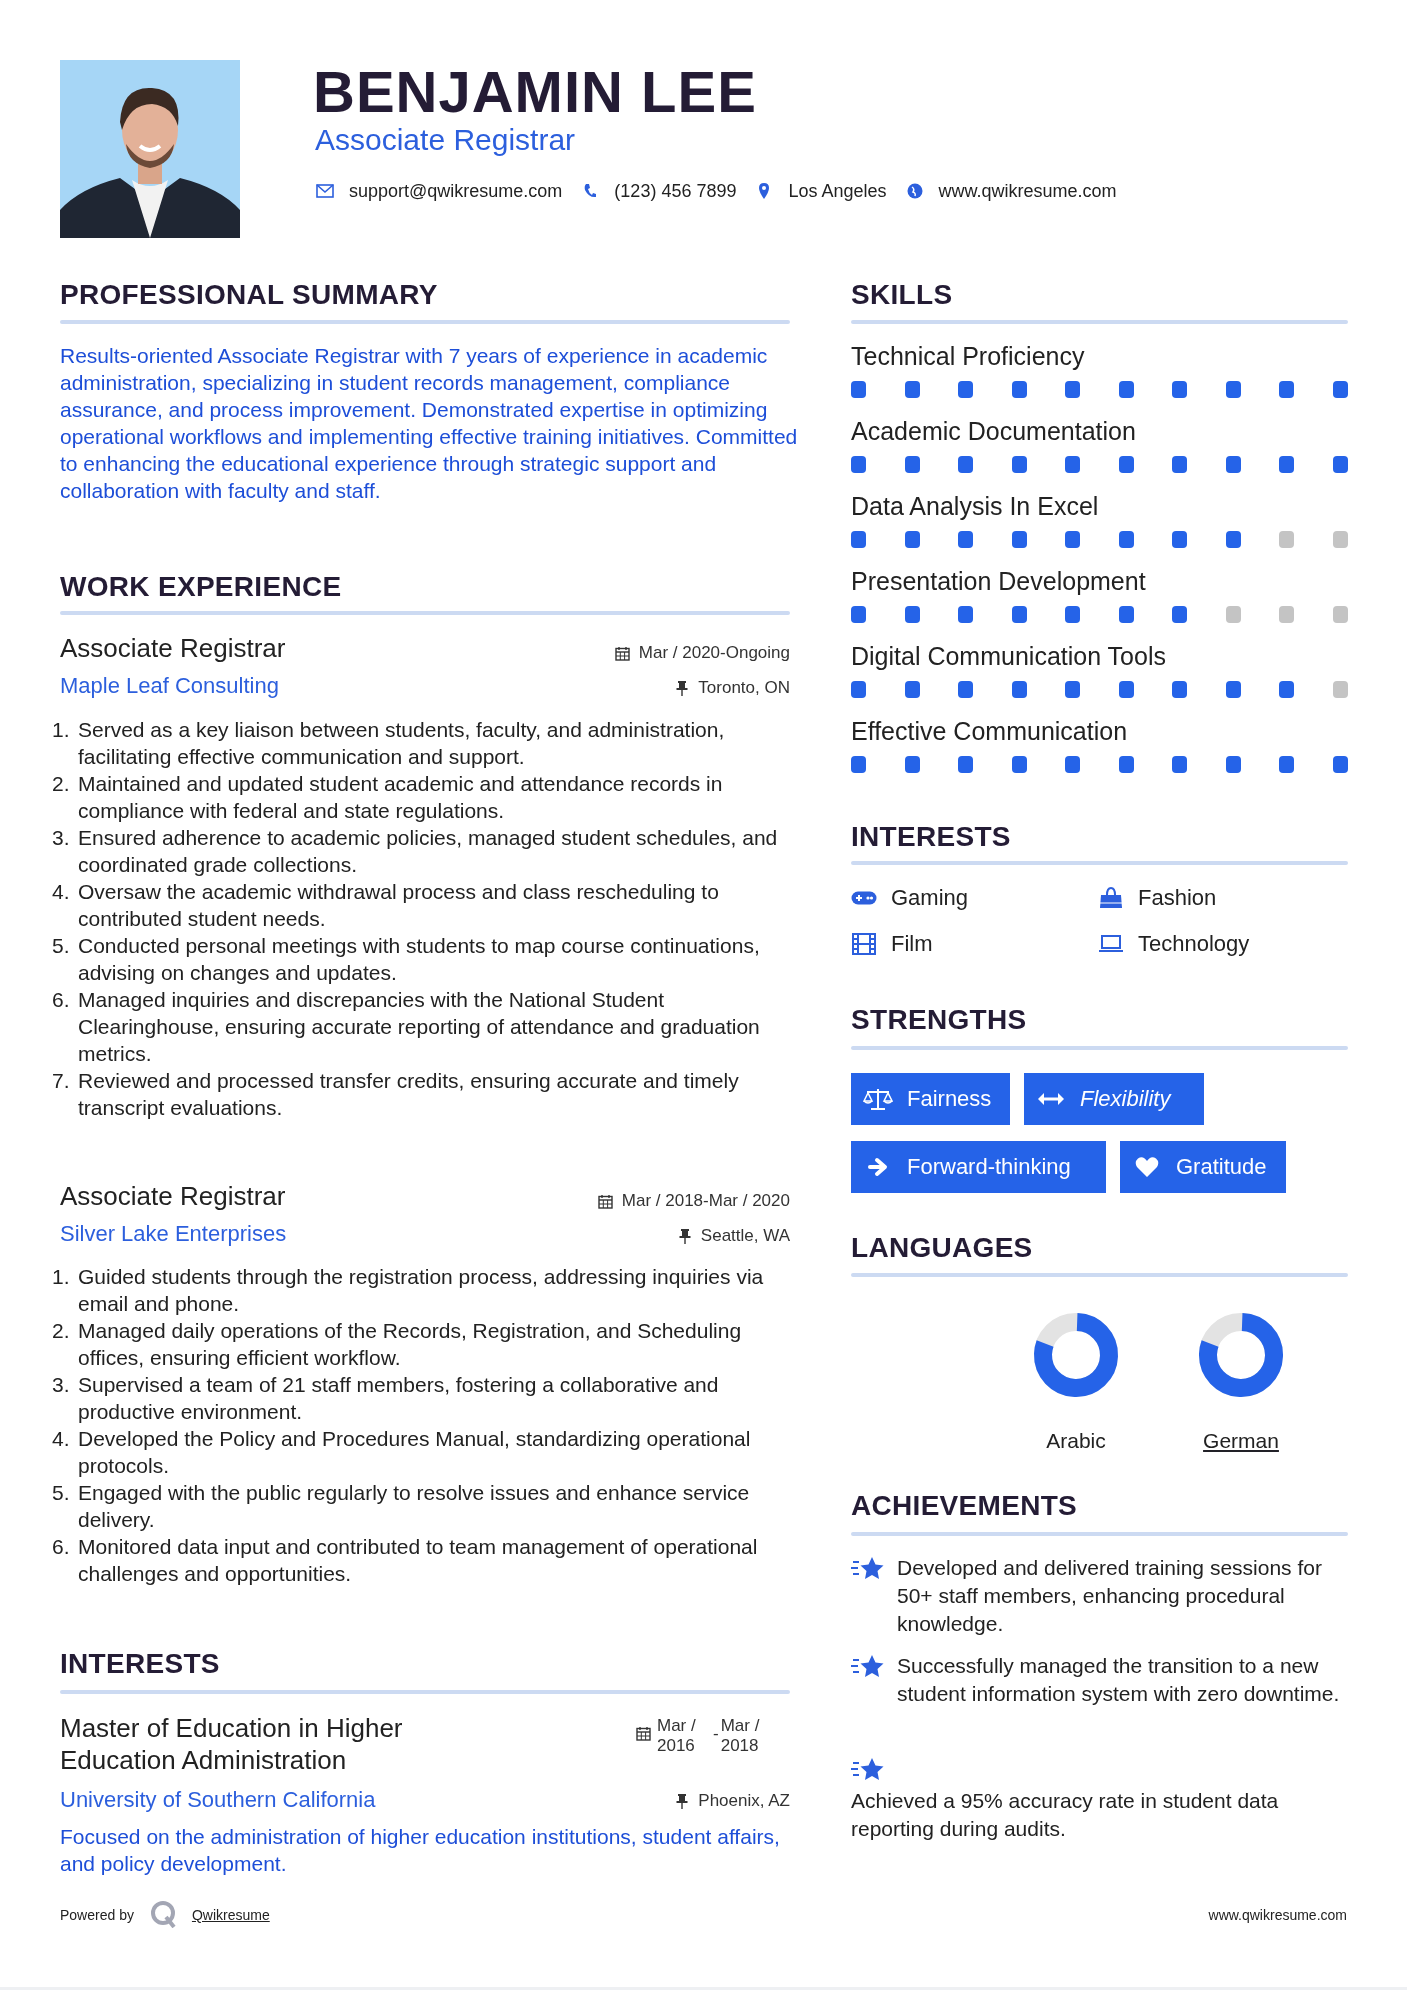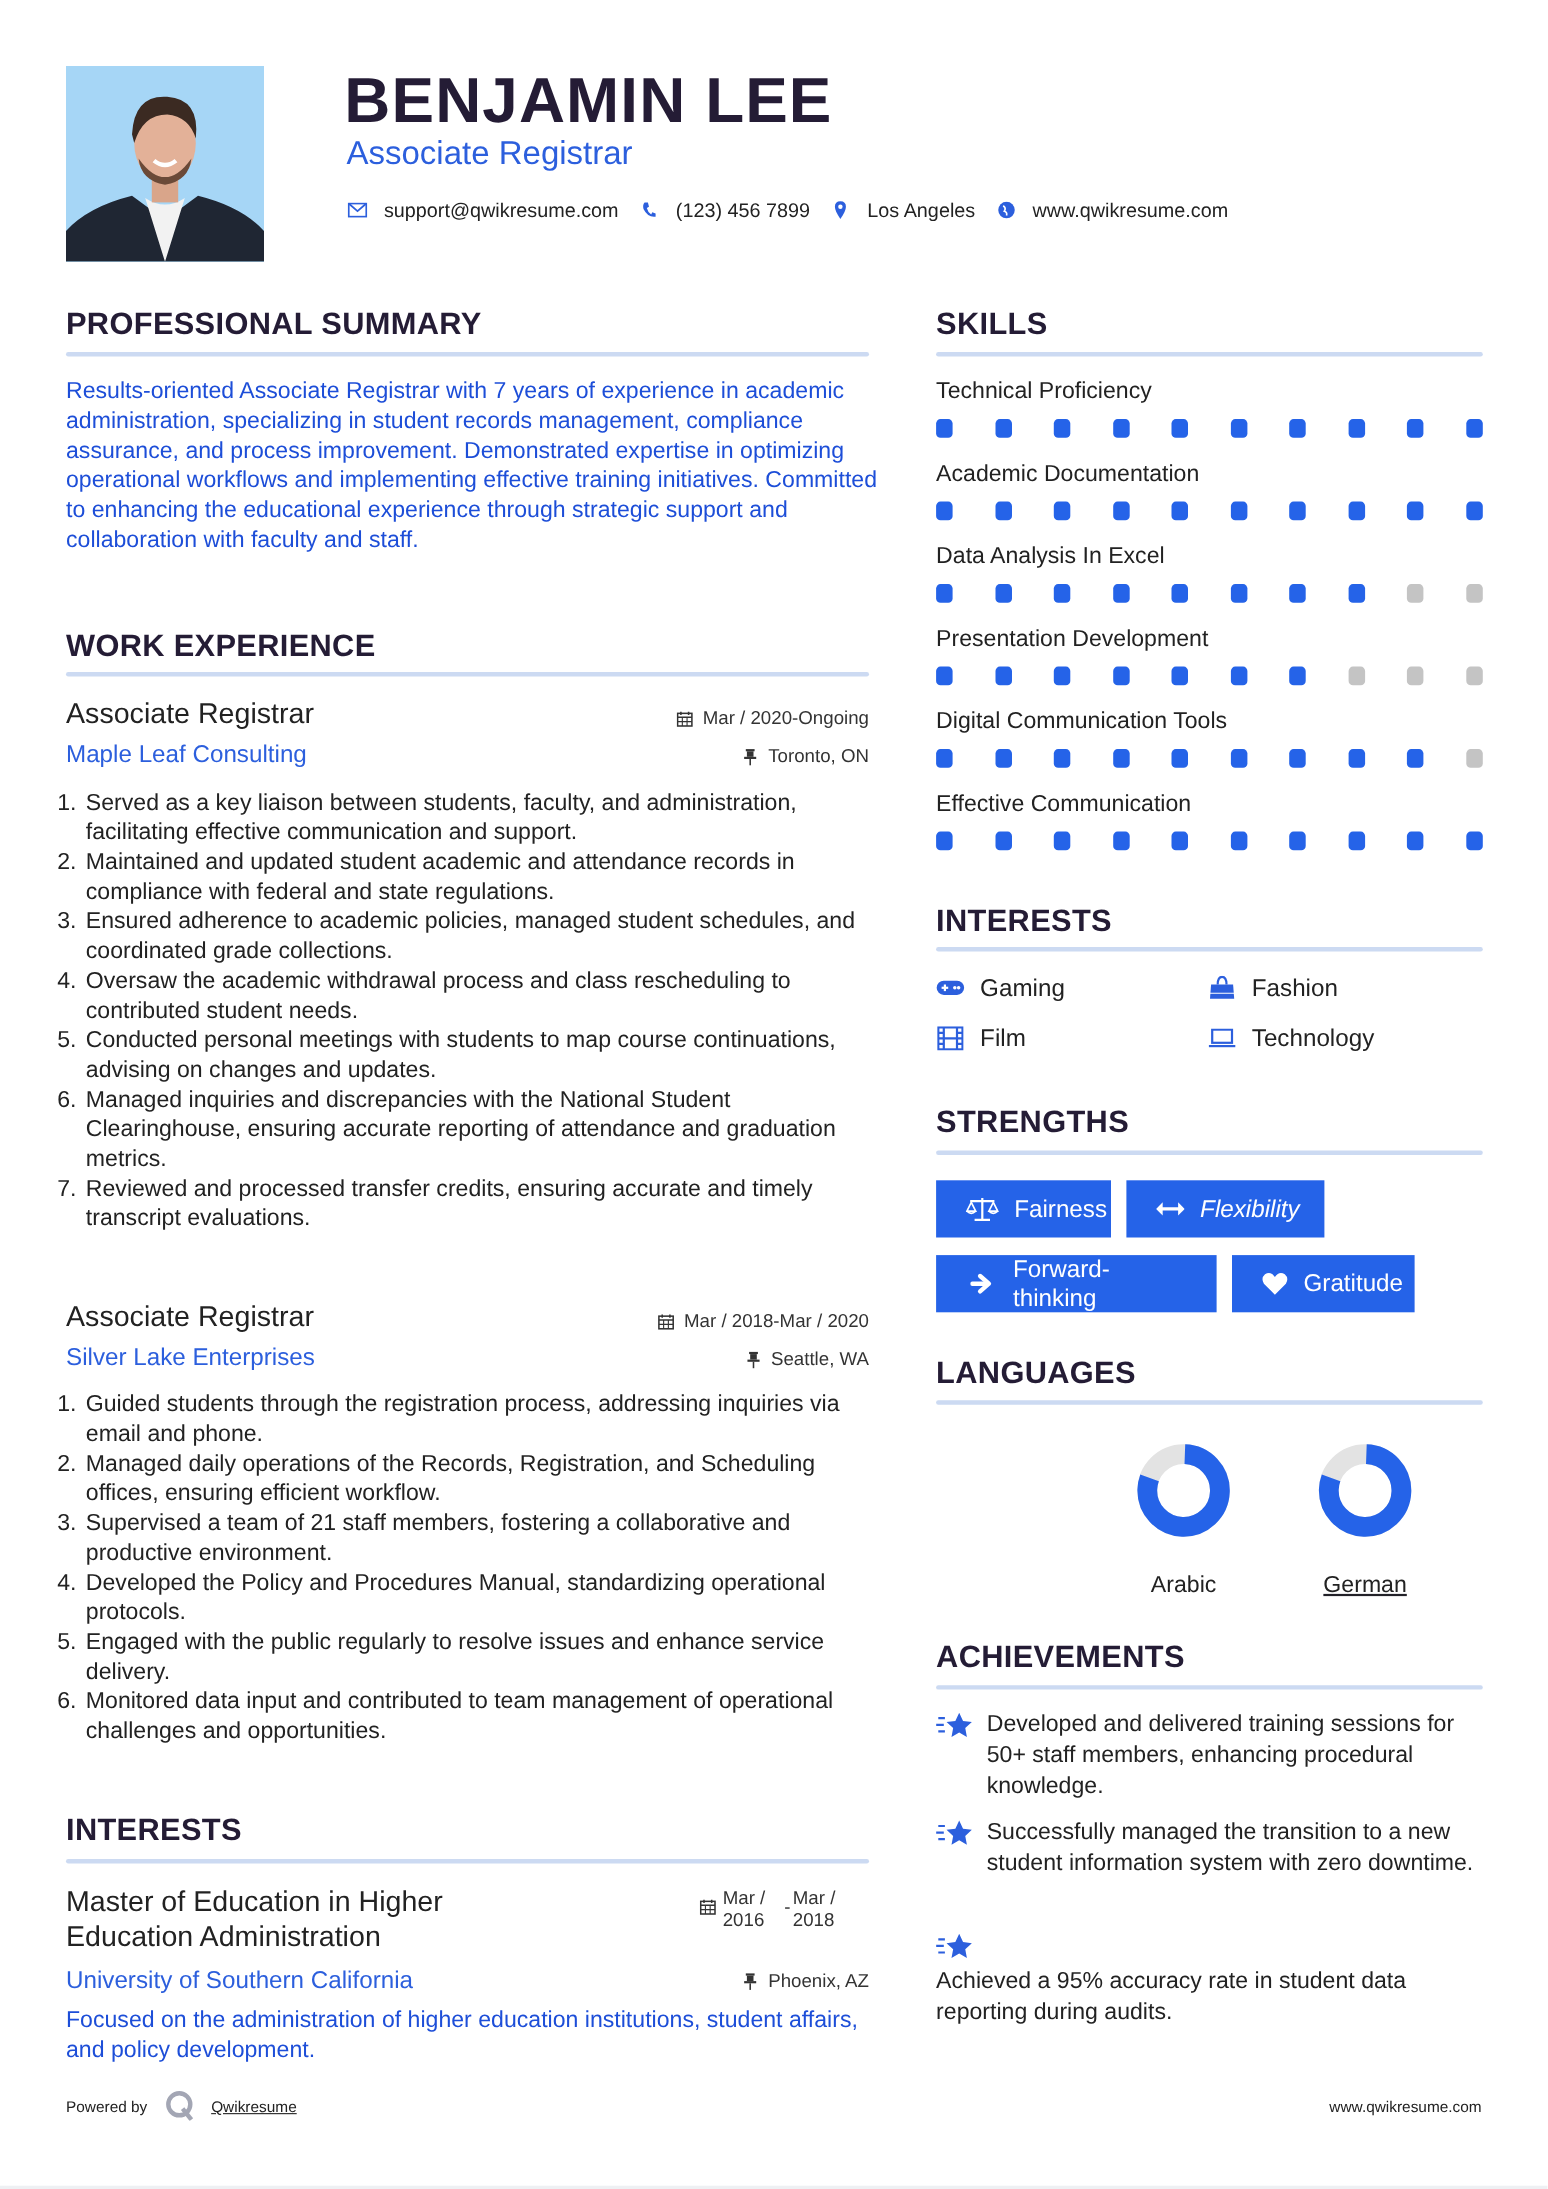--- a/index.html
+++ b/index.html
@@ -24,31 +24,31 @@
   .role { position: absolute; font-size: 26px; color: #222; line-height: 32px; }
   .company { position: absolute; font-size: 22px; color: #2c5fdd; line-height: 28px; }
   .meta { position: absolute; font-size: 17px; color: #333; line-height: 22px; display: flex; align-items: center; justify-content: flex-end; }
   .meta .mi { width: 16px; height: 16px; margin-right: 8px; display: inline-flex; align-items: center; justify-content: center; }
 
   ol.bullets { position: absolute; font-size: 21px; line-height: 27px; color: #222; list-style: none; }
   ol.bullets li { position: relative; padding-left: 18px; }
   ol.bullets li .num { position: absolute; left: -8px; top: 0; }
 
   
-  .skill-label { position: absolute; left: 851px; font-size: 21px; color: #222; line-height: 26px; }
+  .skill-label { position: absolute; left: 851px; font-size: 25px; color: #222; line-height: 26px; }
   .dots { position: absolute; left: 851px; width: 497px; height: 17px; display: flex; justify-content: space-between; }
   .dot { width: 15px; height: 17px; border-radius: 4px; background: #2563e8; }
   .dot.off { background: #c4c4c4; }
 
   
   .interest { position: absolute; display: flex; align-items: center; font-size: 22px; color: #222; line-height: 28px; }
   .interest .ii { width: 26px; height: 22px; margin-right: 14px; display: inline-flex; align-items: center; justify-content: center; color: #2c5fdd; }
 
   
-  .chip { position: absolute; height: 52px; background: #2563e8; color: #fff; display: flex; align-items: center; padding: 0 27px; font-size: 22px; }
+  .chip { position: absolute; height: 52px; background: #2563e8; color: #fff; display: flex; align-items: center; padding: 0 12px; font-size: 22px; }
   .chip .chi { width: 30px; height: 24px; margin-right: 14px; display: inline-flex; align-items: center; justify-content: center; }
 
   
   .lang { position: absolute; width: 130px; text-align: center; }
   .lang svg { display: block; margin: 0 auto; }
   .lang .ll { font-size: 21px; color: #222; margin-top: 30px; line-height: 26px; }
 
   
   .ach { position: absolute; left: 851px; width: 500px; display: flex; font-size: 21px; line-height: 28px; color: #222; }
   .ach .ai { width: 36px; flex: 0 0 36px; height: 28px; margin-right: 10px; display: inline-flex; align-items: center; }

